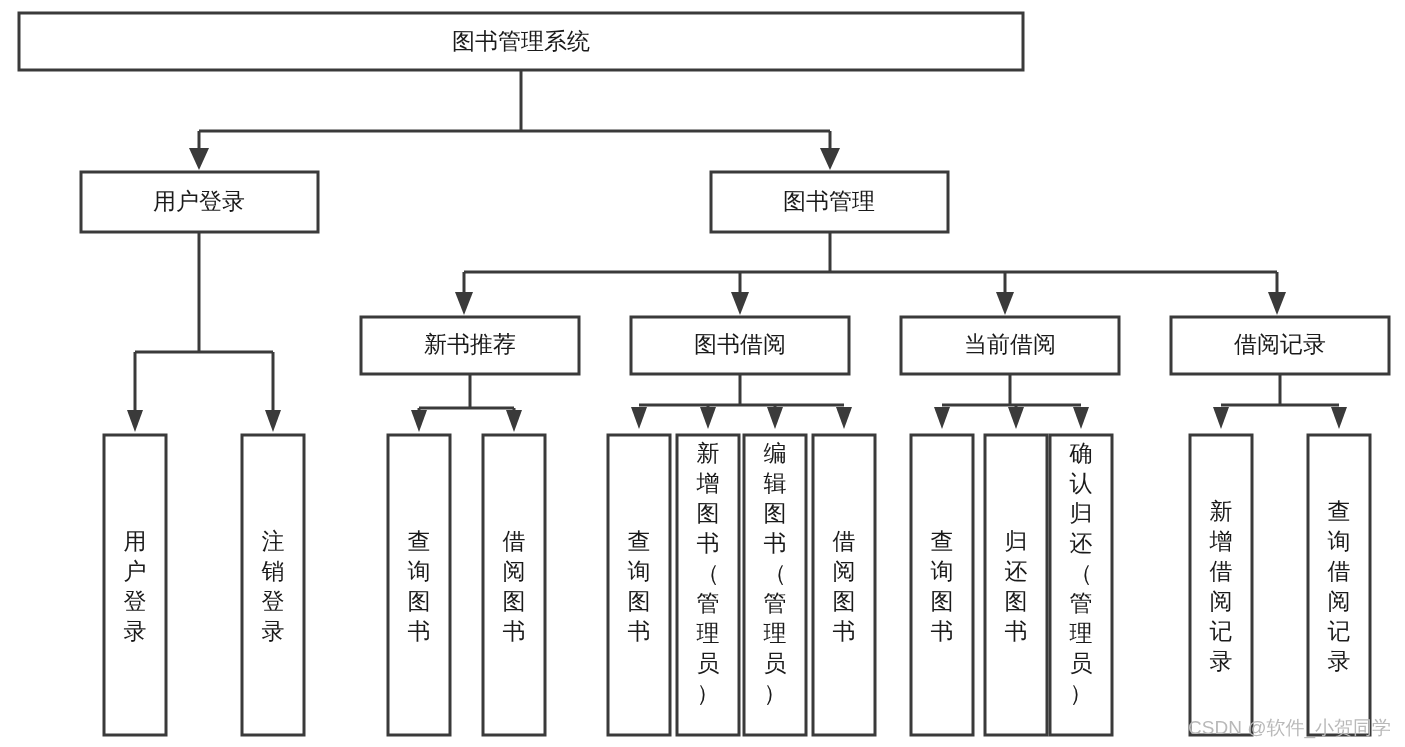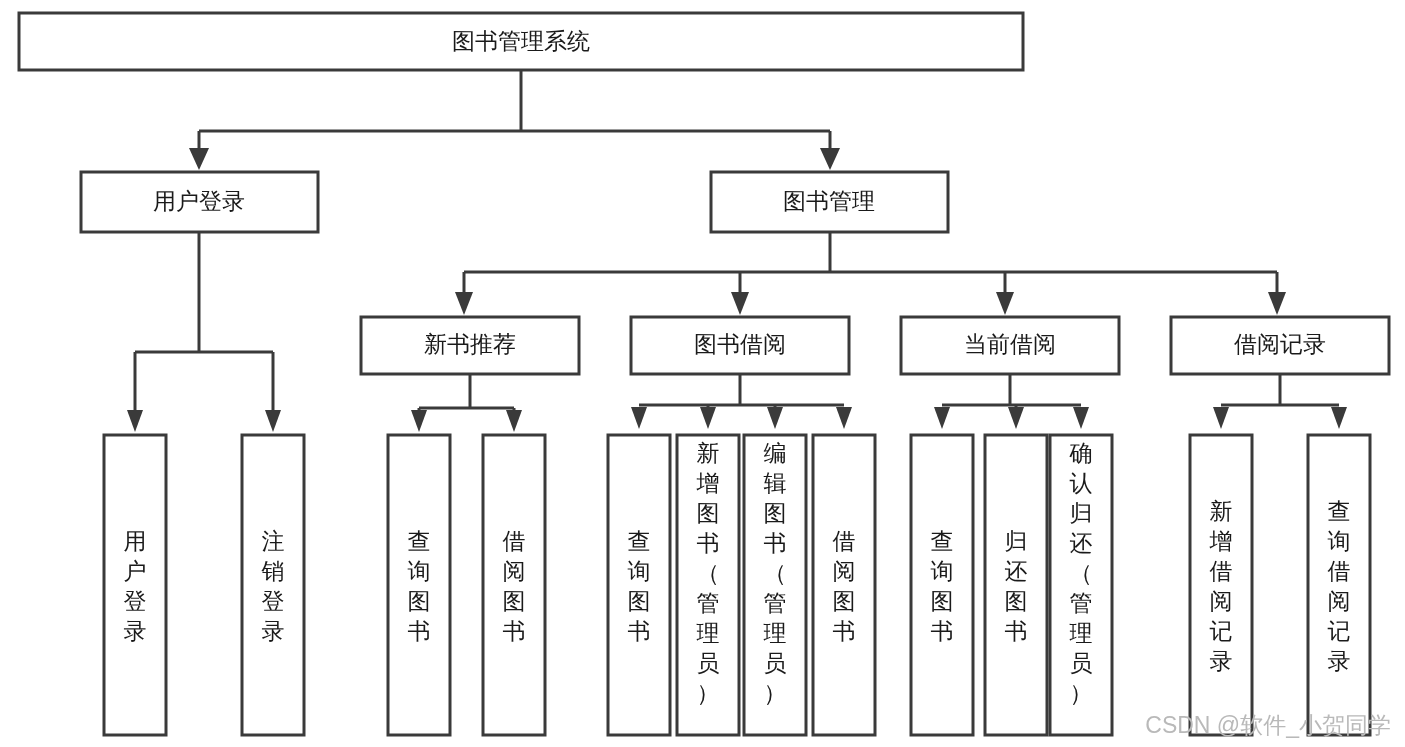--- a/index.html
+++ b/index.html
@@ -44,21 +44,21 @@
   }
   .arrow-head {
     fill: #3a3a3a;
     stroke: none;
   }
   .watermark {
     position: absolute;
     right: 14px;
     bottom: 6px;
     font-family: "Liberation Sans", "DejaVu Sans", sans-serif;
-    font-size: 23px;
+    font-size: 19px;
     color: #b9b9b9;
     white-space: nowrap;
     pointer-events: none;
   }
 </style>
 </head>
 <body>
 
 <svg id="diagram" viewBox="0 0 1405 747" xmlns="http://www.w3.org/2000/svg">
 

